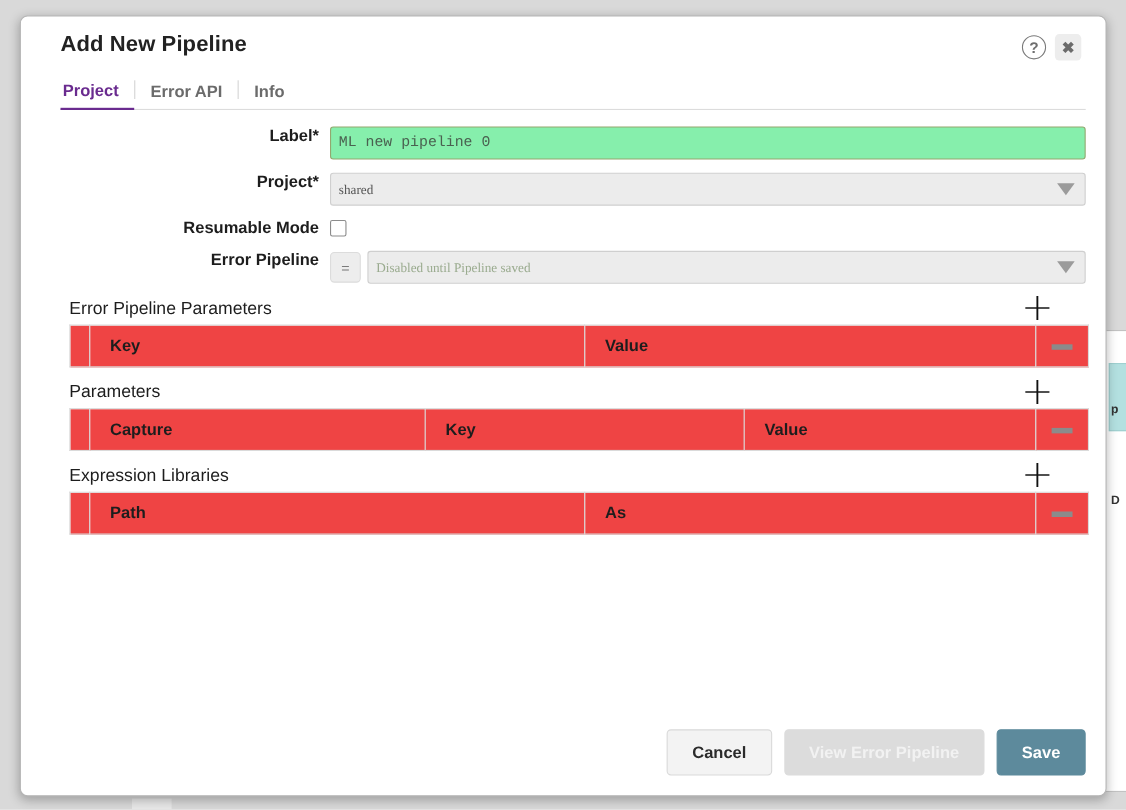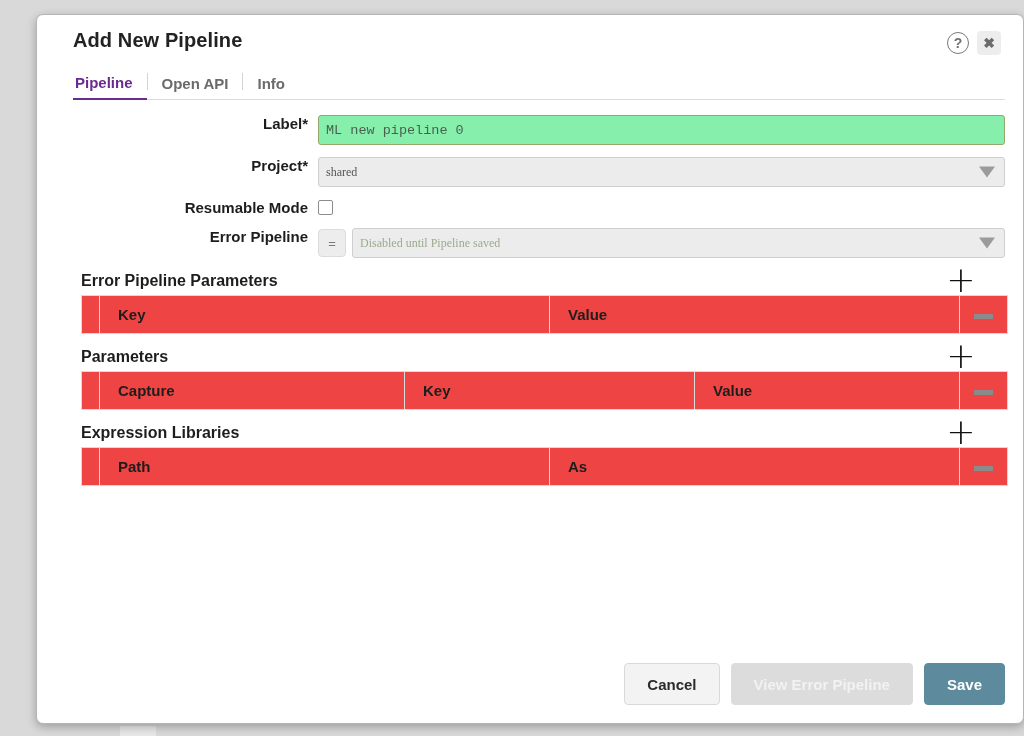--- a/index.html
+++ b/index.html
@@ -38,21 +38,21 @@
     font-family: "Liberation Sans", sans-serif;
   }
   .bg-strip {
     position: absolute;
     background: #e8e8e8;
   }
 
   
   #modal {
     position: absolute;
-    left: 36px; top: 14px;
+    left: 18px; top: 14px;
     width: 988px; height: 710px;
     background: #ffffff;
     border: 1px solid #b5b5b5;
     border-radius: 7px;
     box-shadow: 0 3px 10px rgba(0,0,0,.28);
     padding: 0 18px;
   }
 
   .modal-header {
     position: relative;
@@ -205,21 +205,21 @@
     color: #7a7a7a;
     cursor: pointer;
     margin-right: 6px;
     flex: none;
   }
 
   
   .section { margin: 14px 0 0 0; padding: 0 18px 0 26px; position: relative; }
   .section-title {
     font-size: 16px;
-    font-weight: bold;
+    font-weight: normal;
     color: #1d1d1d;
     margin-bottom: 5px;
   }
   .plus-icon {
     position: absolute;
     right: 29px;
     top: -6px;
     width: 30px; height: 30px;
     color: #111;
     font-size: 35px;
@@ -311,23 +311,23 @@
 
   <div class="modal-header">
     <span class="modal-title">Add New Pipeline</span>
     <div class="header-icons">
       <div class="help-icon">?</div>
       <div class="close-icon">✖</div>
     </div>
   </div>
 
   <div class="tabs">
-    <div class="tab active">Pipeline</div>
+    <div class="tab active">Project</div>
     <div class="tab-sep"></div>
-    <div class="tab">Open API</div>
+    <div class="tab">Error API</div>
     <div class="tab-sep"></div>
     <div class="tab">Info</div>
   </div>
 
   <div class="form">
 
     <div class="row">
       <div class="row-label">Label*</div>
       <div class="field-area">
         <input class="text-input" type="text" value="ML new pipeline 0" style="">

